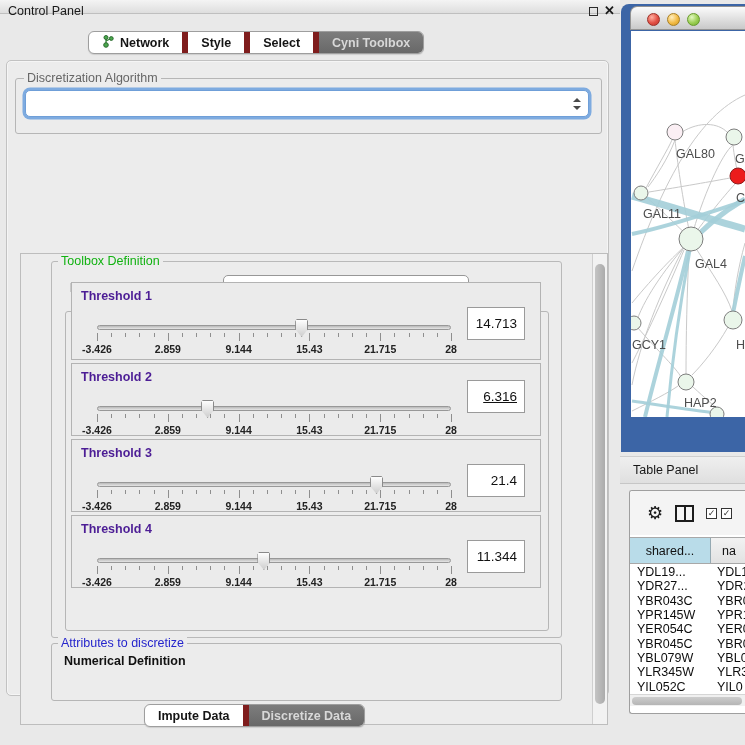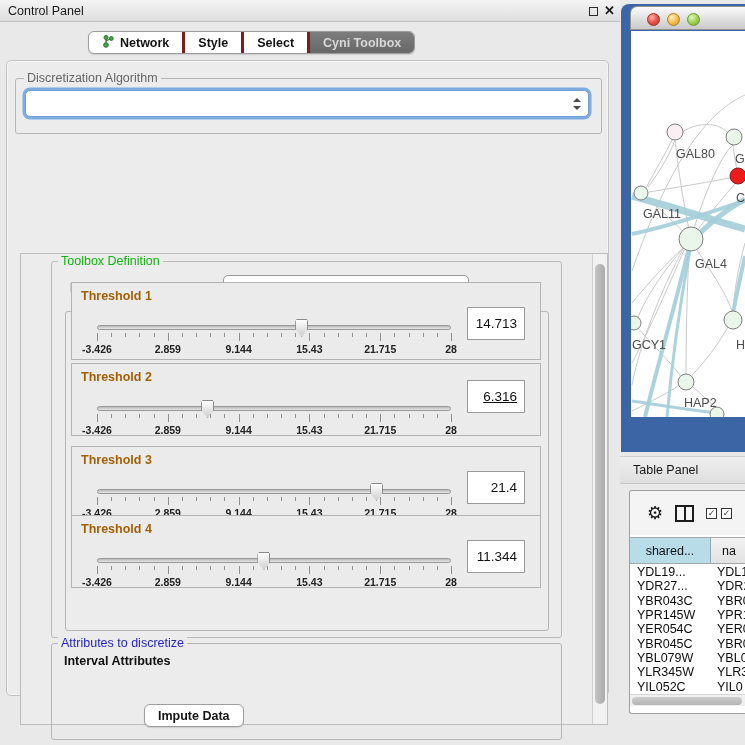--- a/index.html
+++ b/index.html
@@ -1,28 +1,28 @@
 <!DOCTYPE html>
 <html><head>
 <meta charset="utf-8">
 <style>
   * { margin:0; padding:0; box-sizing:border-box; }
   body { font-family:"Liberation Sans", sans-serif; }
   .screen { position:relative; width:745px; height:745px; background:#e9e9e9; overflow:hidden; font-size:12.5px; color:#111; }
 
   
   .cp { position:absolute; left:0; top:0; width:620px; height:745px; background:#e9e9e9; }
-  .cp-titlebar { position:absolute; left:0; top:0; width:620px; height:22px;
+  .cp-titlebar { position:absolute; left:0; top:0; width:620px; height:14px;
     background:linear-gradient(#f4f4f4,#dedede); border-bottom:1px solid #bfbfbf; }
   .cp-title { position:absolute; left:8px; top:4px; font-size:12.5px; color:#1a1a1a; }
   .float-box { position:absolute; left:589px; top:7px; width:9px; height:9px; border:1.6px solid #2b2b2b; background:transparent; }
   .close-x { position:absolute; left:604px; top:3px; font-size:13px; font-weight:bold; color:#1a1a1a; }
 
   .seg { position:absolute; display:flex; align-items:stretch; background:#fff; border:1px solid #9e9e9e; border-radius:6px; overflow:hidden; height:23px; box-shadow:0 1px 1px rgba(0,0,0,.12); }
-  .seg .tab { display:flex; align-items:center; gap:5px; padding:0 13px; font-weight:bold; font-size:12.5px; color:#151515; border-right:3px solid #7f1d1d; white-space:nowrap; }
+  .seg .tab { display:flex; align-items:center; gap:5px; padding:0 13px; font-weight:bold; font-size:12.5px; color:#151515; border-right:6px solid #7f1d1d; white-space:nowrap; }
   .seg .tab:last-child { border-right:none; }
   .seg .tab.active { background:linear-gradient(#7d7d7d,#686868); color:#d8d8d8; border-right-color:#585858; }
 
   .outer-panel { position:absolute; left:6px; top:60px; width:603px; height:636px;
     background:#ececec; border:1px solid #c2c2c2; border-radius:5px; box-shadow:inset 0 0 0 1px #f5f5f5; }
 
   .group { position:absolute; border:1px solid #b6b6b6; border-radius:3px; }
   .group-label { position:absolute; background:#ececec; padding:0 3px; font-size:12.5px; line-height:13px; }
   .lbl-gray { color:#666; } .lbl-dark { color:#222; } .lbl-green { color:#11b211; } .lbl-blue { color:#2424cc; }
 
@@ -31,21 +31,21 @@
   .spin { position:absolute; right:7px; top:50%; transform:translateY(-50%); width:8px; height:12px; }
   .spin:before, .spin:after { content:""; position:absolute; left:0; border-left:4px solid transparent; border-right:4px solid transparent; }
   .spin:before { top:0; border-bottom:4.5px solid #4a4a4a; }
   .spin:after  { bottom:0; border-top:4.5px solid #4a4a4a; }
 
   .scroll-panel { position:absolute; left:13px; top:192px; width:588px; height:472px; background:#ececec; border:1px solid #bdbdbd; }
   .vscroll { position:absolute; right:0; top:0; width:15px; height:100%; background:#f2f2f2; border-left:1px solid #cfcfcf; }
   .vthumb { position:absolute; left:2px; width:10px; border-radius:5px; background:linear-gradient(90deg,#c4c4c4,#ababab); }
 
   .threshold-box { position:absolute; left:50px; width:470px; background:#ebebeb; border:1px solid #b3b3b3; }
-  .th-label { position:absolute; left:9px; top:6px; font-weight:bold; font-size:12.5px; color:#a16207; }
+  .th-label { position:absolute; left:9px; top:6px; font-weight:bold; font-size:12.5px; color:#4c1d95; }
   .slider-track { position:absolute; left:25px; width:354px; height:5px; border:1px solid #989898; border-radius:3px;
     background:linear-gradient(#b9b9b9,#e6e6e6); }
   .slider-thumb { position:absolute; top:-7px; width:13px; height:18px; margin-left:-6px;
     background:linear-gradient(#fefefe,#cfcfcf); border:1px solid #8a8a8a;
     clip-path:polygon(12% 0, 88% 0, 100% 14%, 100% 55%, 50% 100%, 0 55%, 0 14%); }
   .ticks { position:absolute; left:25px; width:354px; height:8px; }
   .tick { position:absolute; top:0; width:1px; background:#8e8e8e; }
   .tick.minor { height:4px; } .tick.major { height:8px; }
   .tick-labels { position:absolute; left:25px; width:354px; height:11px; }
   .tick-label { position:absolute; transform:translateX(-50%); font-size:10.5px; font-weight:bold; color:#222; white-space:nowrap; }
@@ -236,21 +236,21 @@
                 <div class="tick-labels" style="top: 60px;">
                   <span class="tick-label" style="left: 0%;">-3.426</span>
                   <span class="tick-label" style="left: 20%;">2.859</span>
                   <span class="tick-label" style="left: 40%;">9.144</span>
                   <span class="tick-label" style="left: 60%;">15.43</span>
                   <span class="tick-label" style="left: 80%;">21.715</span>
                   <span class="tick-label" style="left: 100%;">28</span>
                 </div>
                 <div class="val-box" style="top: 16px; text-decoration: underline;">6.316</div>
               </div>
-              <div class="threshold-box" style="top: 184px; height: 73px; left: 19px; width: 470px;">
+              <div class="threshold-box" style="top: 177px; height: 73px; left: 19px; width: 470px;">
                 <div class="th-label">Threshold 3</div>
                 <div class="slider-track" style="top: 42px;">
                   <div class="slider-thumb" style="left: 78.9983%;"></div>
                 </div>
                 <div class="ticks" style="top: 50px;">
                   <div class="tick major" style="left: 0%;"></div>
                   <div class="tick minor" style="left: 4%;"></div>
                   <div class="tick minor" style="left: 8%;"></div>
                   <div class="tick minor" style="left: 12%;"></div>
                   <div class="tick minor" style="left: 16%;"></div>
@@ -325,32 +325,35 @@
                   <span class="tick-label" style="left: 40%;">9.144</span>
                   <span class="tick-label" style="left: 60%;">15.43</span>
                   <span class="tick-label" style="left: 80%;">21.715</span>
                   <span class="tick-label" style="left: 100%;">28</span>
                 </div>
                 <div class="val-box" style="top: 24px;">11.344</div>
               </div>
             </div>
         </div>
 
-        <div class="group" style="left:30px; top:389px; width:511px; height:97px;">
+        <div class="group" style="left:30px; top:389px; width:511px; height:58px;">
           <span class="group-label lbl-blue" style="left:6px; top:-7px;">Attributes to discretize</span>
-          <span style="position:absolute; left:12px; top:10px; font-weight:bold;">Interval Attributes</span>
+          <span style="position:absolute; left:12px; top:10px; font-weight:bold;">Numerical Definition</span>
         </div>
 
       </div>
 
     </div>
 
     <div class="seg" style="left:144px; top:704px;" id="bottom-tabs">
         <div class="tab">
           <span>Impute Data</span>
+        </div>
+        <div class="tab active">
+          <span>Discretize Data</span>
         </div>
       </div>
 
   </div>
 
   <div class="net-frame">
     <div class="mac-titlebar">
       <span class="light red"></span>
       <span class="light yellow"></span>
       <span class="light green"></span>

